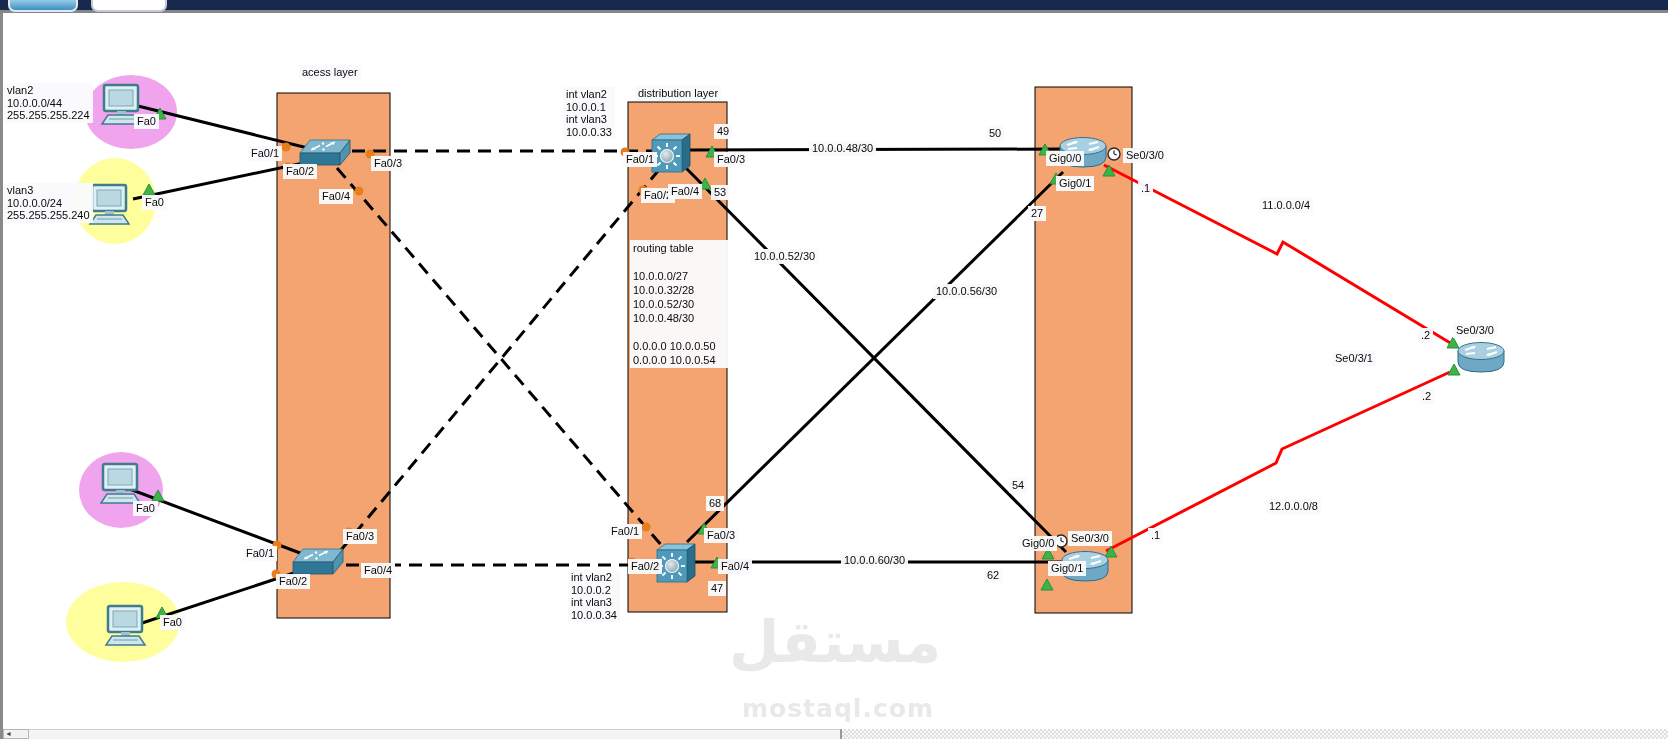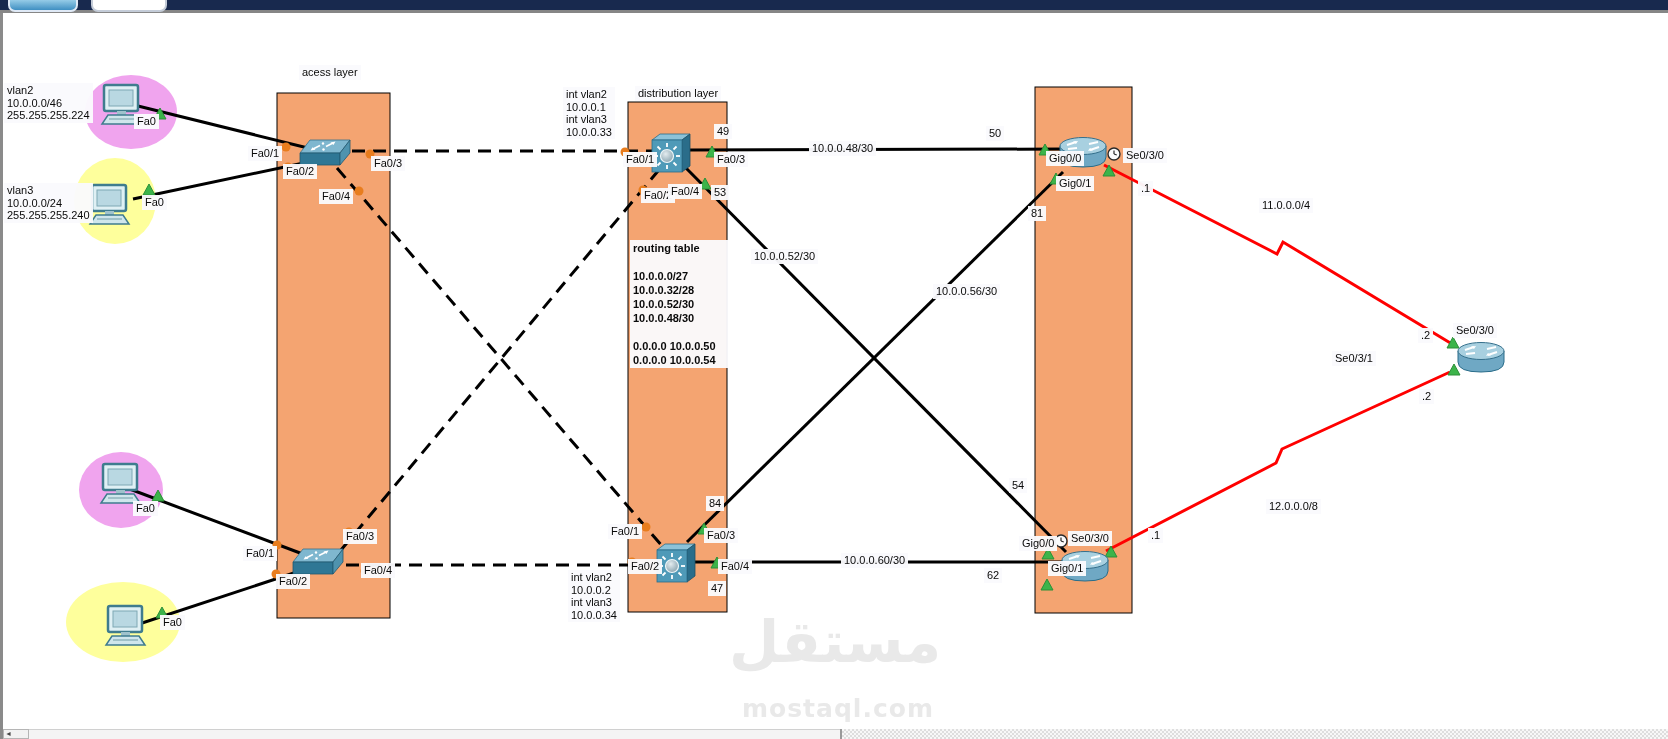--- a/index.html
+++ b/index.html
@@ -16,21 +16,21 @@
   .left-border{position:absolute;left:0;top:13px;width:3px;height:726px;background:#8a8a8a;z-index:39;}
   
   .canvas{position:absolute;left:0;top:13px;width:1668px;height:726px;background:#ffffff;}
   svg.diagram{position:absolute;left:0;top:0;}
   
   .lbl{
     position:absolute;background:rgba(250,250,253,0.96);color:#0a0a0a;
     font-size:11px;line-height:12.5px;padding:1px 3px;white-space:pre-line;z-index:20;
   }
   .lbl.big{line-height:14px;}
-  .rt-box{width:92px;min-height:122px;font-weight:bold;}
+  .rt-box{width:92px;min-height:122px;}
   
   .wm-ar{
     position:absolute;left:710px;top:608px;width:250px;text-align:center;
     font-size:58px;font-weight:bold;color:#e9e9e9;z-index:5;direction:rtl;
     font-family:"DejaVu Sans",sans-serif;
   }
   .wm-latin{
     position:absolute;left:742px;top:694px;font-size:25px;font-weight:bold;
     color:#e9e9e9;letter-spacing:1px;z-index:5;font-family:"DejaVu Sans",sans-serif;
   }
@@ -208,21 +208,21 @@
 
   <use href="#clock" x="1114" y="154"></use>
   <use href="#clock" x="1061" y="541"></use>
 </svg>
 </div>
 
 <div class="lbl" style="left:299px;top:65px">acess layer</div>
 <div class="lbl" style="left:635px;top:86px">distribution layer</div>
 
 <div class="lbl" style="left:4px;top:83px">vlan2
-10.0.0.0/46
+10.0.0.0/44
 255.255.255.224</div>
 <div class="lbl" style="left:4px;top:183px">vlan3
 10.0.0.0/24
 255.255.255.240</div>
 <div class="lbl" style="left:563px;top:87px">int vlan2
 10.0.0.1
 int vlan3
 10.0.0.33</div>
 <div class="lbl big rt-box" style="left:630px;top:240px">routing table
 
@@ -271,22 +271,22 @@
 <div class="lbl" style="left:1068px;top:531px">Se0/3/0</div>
 <div class="lbl" style="left:1048px;top:561px">Gig0/1</div>
 
 <div class="lbl" style="left:1453px;top:323px">Se0/3/0</div>
 <div class="lbl" style="left:1332px;top:351px">Se0/3/1</div>
 
 <div class="lbl" style="left:714px;top:124px">49</div>
 <div class="lbl" style="left:986px;top:126px">50</div>
 <div class="lbl" style="left:711px;top:185px">53</div>
 <div class="lbl" style="left:1009px;top:478px">54</div>
-<div class="lbl" style="left:706px;top:496px">84</div>
-<div class="lbl" style="left:1028px;top:206px">81</div>
+<div class="lbl" style="left:706px;top:496px">68</div>
+<div class="lbl" style="left:1028px;top:206px">27</div>
 <div class="lbl" style="left:708px;top:581px">47</div>
 <div class="lbl" style="left:984px;top:568px">62</div>
 
 <div class="lbl" style="left:809px;top:141px">10.0.0.48/30</div>
 <div class="lbl" style="left:751px;top:249px">10.0.0.52/30</div>
 <div class="lbl" style="left:933px;top:284px">10.0.0.56/30</div>
 <div class="lbl" style="left:841px;top:553px">10.0.0.60/30</div>
 <div class="lbl" style="left:1259px;top:198px">11.0.0.0/4</div>
 <div class="lbl" style="left:1266px;top:499px">12.0.0.0/8</div>
 

